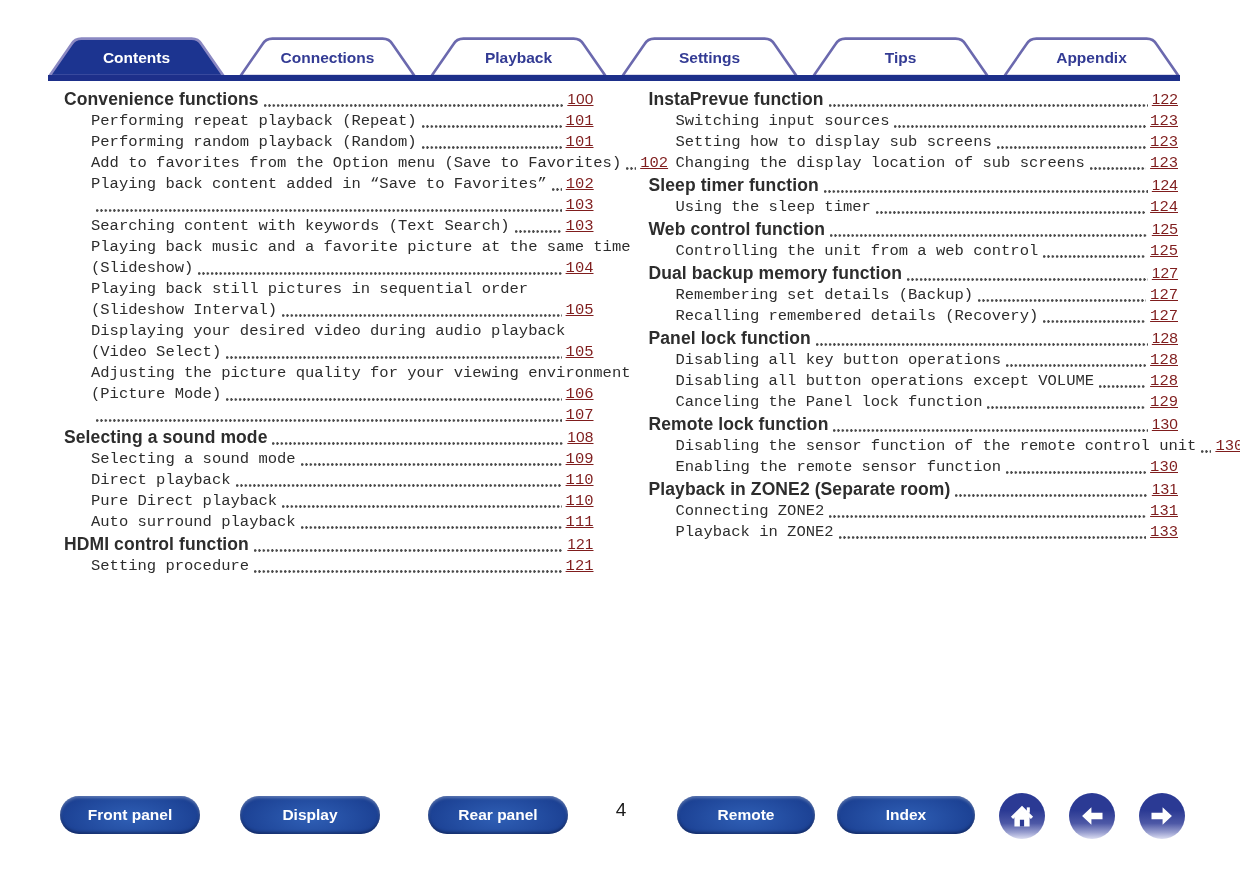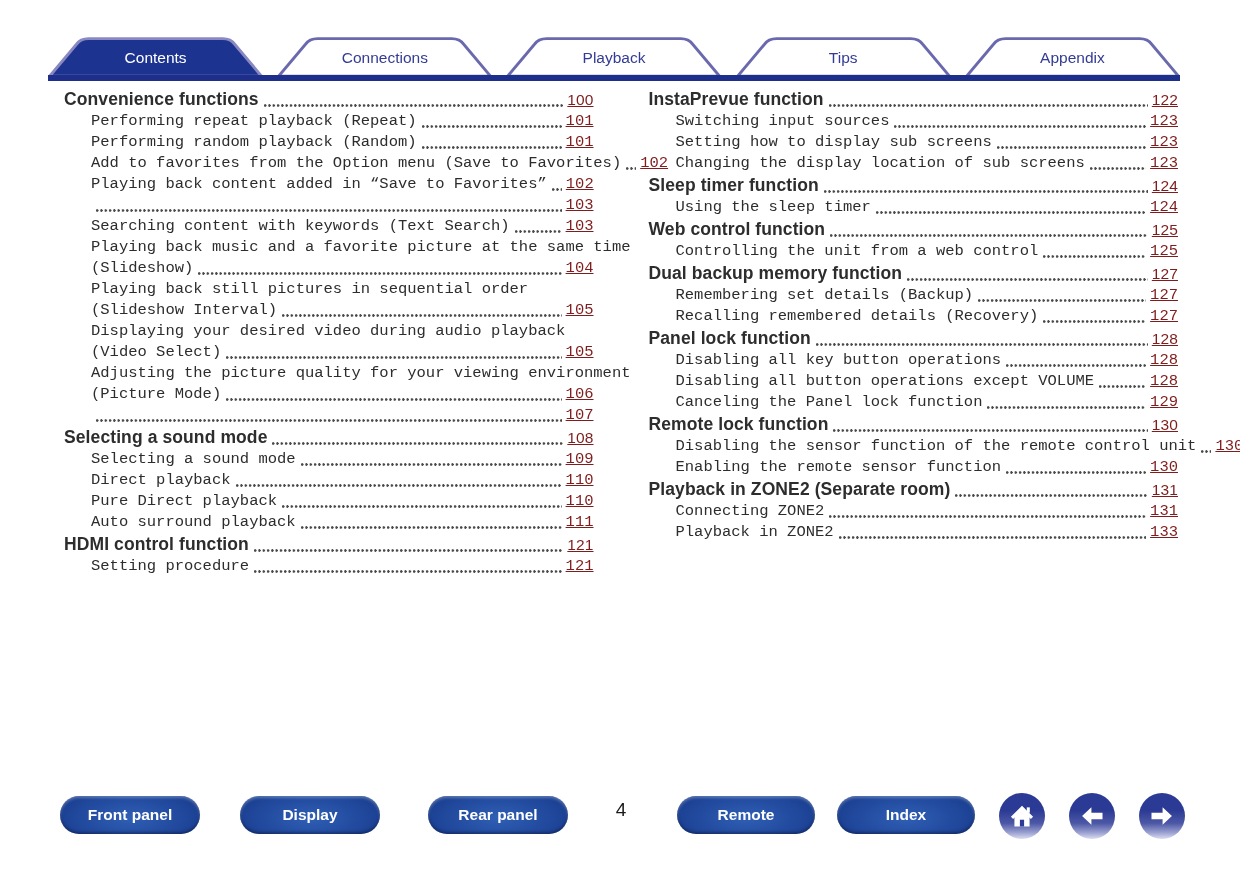--- a/index.html
+++ b/index.html
@@ -7,29 +7,29 @@
   body { font-family: "Liberation Sans", "DejaVu Sans", sans-serif; color: #2d2d2d; position: relative; }
 
   
   .tabbar { position: absolute; top: 37px; left: 48px; width: 1132px; height: 44px; }
   .tabbar .tabs { position: absolute; top: 0; left: 0; right: 0; height: 39px; display: flex; gap: 14px; }
   .tab { position: relative; flex: 1 1 0; height: 39px; cursor: pointer; }
   .tab svg { position: absolute; inset: 0; width: 100%; height: 100%; }
   .tab svg path { fill: #ffffff; stroke: #6b69ae; stroke-width: 2.6; }
   .tab.active svg path { fill: #1c3490; stroke: #8a88c2; }
   .tab-label { position: absolute; inset: 0; display: flex; align-items: center; justify-content: center;
-               font-size: 15.5px; font-weight: normal; color: #333b94; padding-top: 3px; }
+               font-size: 15.5px; font-weight: bold; color: #333b94; padding-top: 3px; }
   .tab.active .tab-label { color: #ffffff; }
   .tab-underline { position: absolute; bottom: 0; left: 0; right: 0; height: 6px; background: #1d2f8a; }
 
   
   .toc { position: absolute; top: 88px; left: 64px; right: 62px; display: flex; gap: 55px; }
   .toc-col { flex: 1 1 0; min-width: 0; }
   .toc-item.toc-s { padding-left: 27px; }
-  .trow { display: flex; align-items: center; }
+  .trow { display: flex; align-items: flex-start; }
   .toc-s .trow, .toc-s .tline { height: 21px; font-size: 15.5px; line-height: 21px; font-family: Liberation Mono, monospace; }
   .toc-h .trow { height: 23px; font-size: 17.5px; line-height: 23px; font-weight: bold; letter-spacing: 0.1px; }
   .tline { white-space: nowrap; }
   .tname { white-space: nowrap; }
   .leader { flex: 1 1 auto; min-width: 10px; height: 3px; margin: 0 4px 4px 5px; align-self: flex-end;
             background-image: radial-gradient(circle at 1.2px 1.5px, #4a4a4a 1.1px, transparent 1.45px);
             background-size: 4.3px 3px; background-repeat: repeat-x; }
   .pg { font-size: 15.5px; line-height: 21px; font-weight: normal; color: #7f1d1d;
         text-decoration: underline; white-space: nowrap; cursor: pointer; }
   .toc-h .pg { line-height: 22px; }
@@ -68,20 +68,26 @@
       <div class="tab">
         <svg viewBox="0 0 180 39" preserveAspectRatio="none">
           <path d="M1.5,39 L24,7 Q27,1.6 34,1.6 L146,1.6 Q153,1.6 156,7 L178.5,39 Z"></path>
         </svg>
         <span class="tab-label">Playback</span>
       </div>
       <div class="tab">
         <svg viewBox="0 0 180 39" preserveAspectRatio="none">
           <path d="M1.5,39 L24,7 Q27,1.6 34,1.6 L146,1.6 Q153,1.6 156,7 L178.5,39 Z"></path>
         </svg>
+        <span class="tab-label">Settings</span>
+      </div>
+      <div class="tab">
+        <svg viewBox="0 0 180 39" preserveAspectRatio="none">
+          <path d="M1.5,39 L24,7 Q27,1.6 34,1.6 L146,1.6 Q153,1.6 156,7 L178.5,39 Z"></path>
+        </svg>
         <span class="tab-label">Tips</span>
       </div>
       <div class="tab">
         <svg viewBox="0 0 180 39" preserveAspectRatio="none">
           <path d="M1.5,39 L24,7 Q27,1.6 34,1.6 L146,1.6 Q153,1.6 156,7 L178.5,39 Z"></path>
         </svg>
         <span class="tab-label">Appendix</span>
       </div>
     </div>
   <div class="tab-underline"></div>

